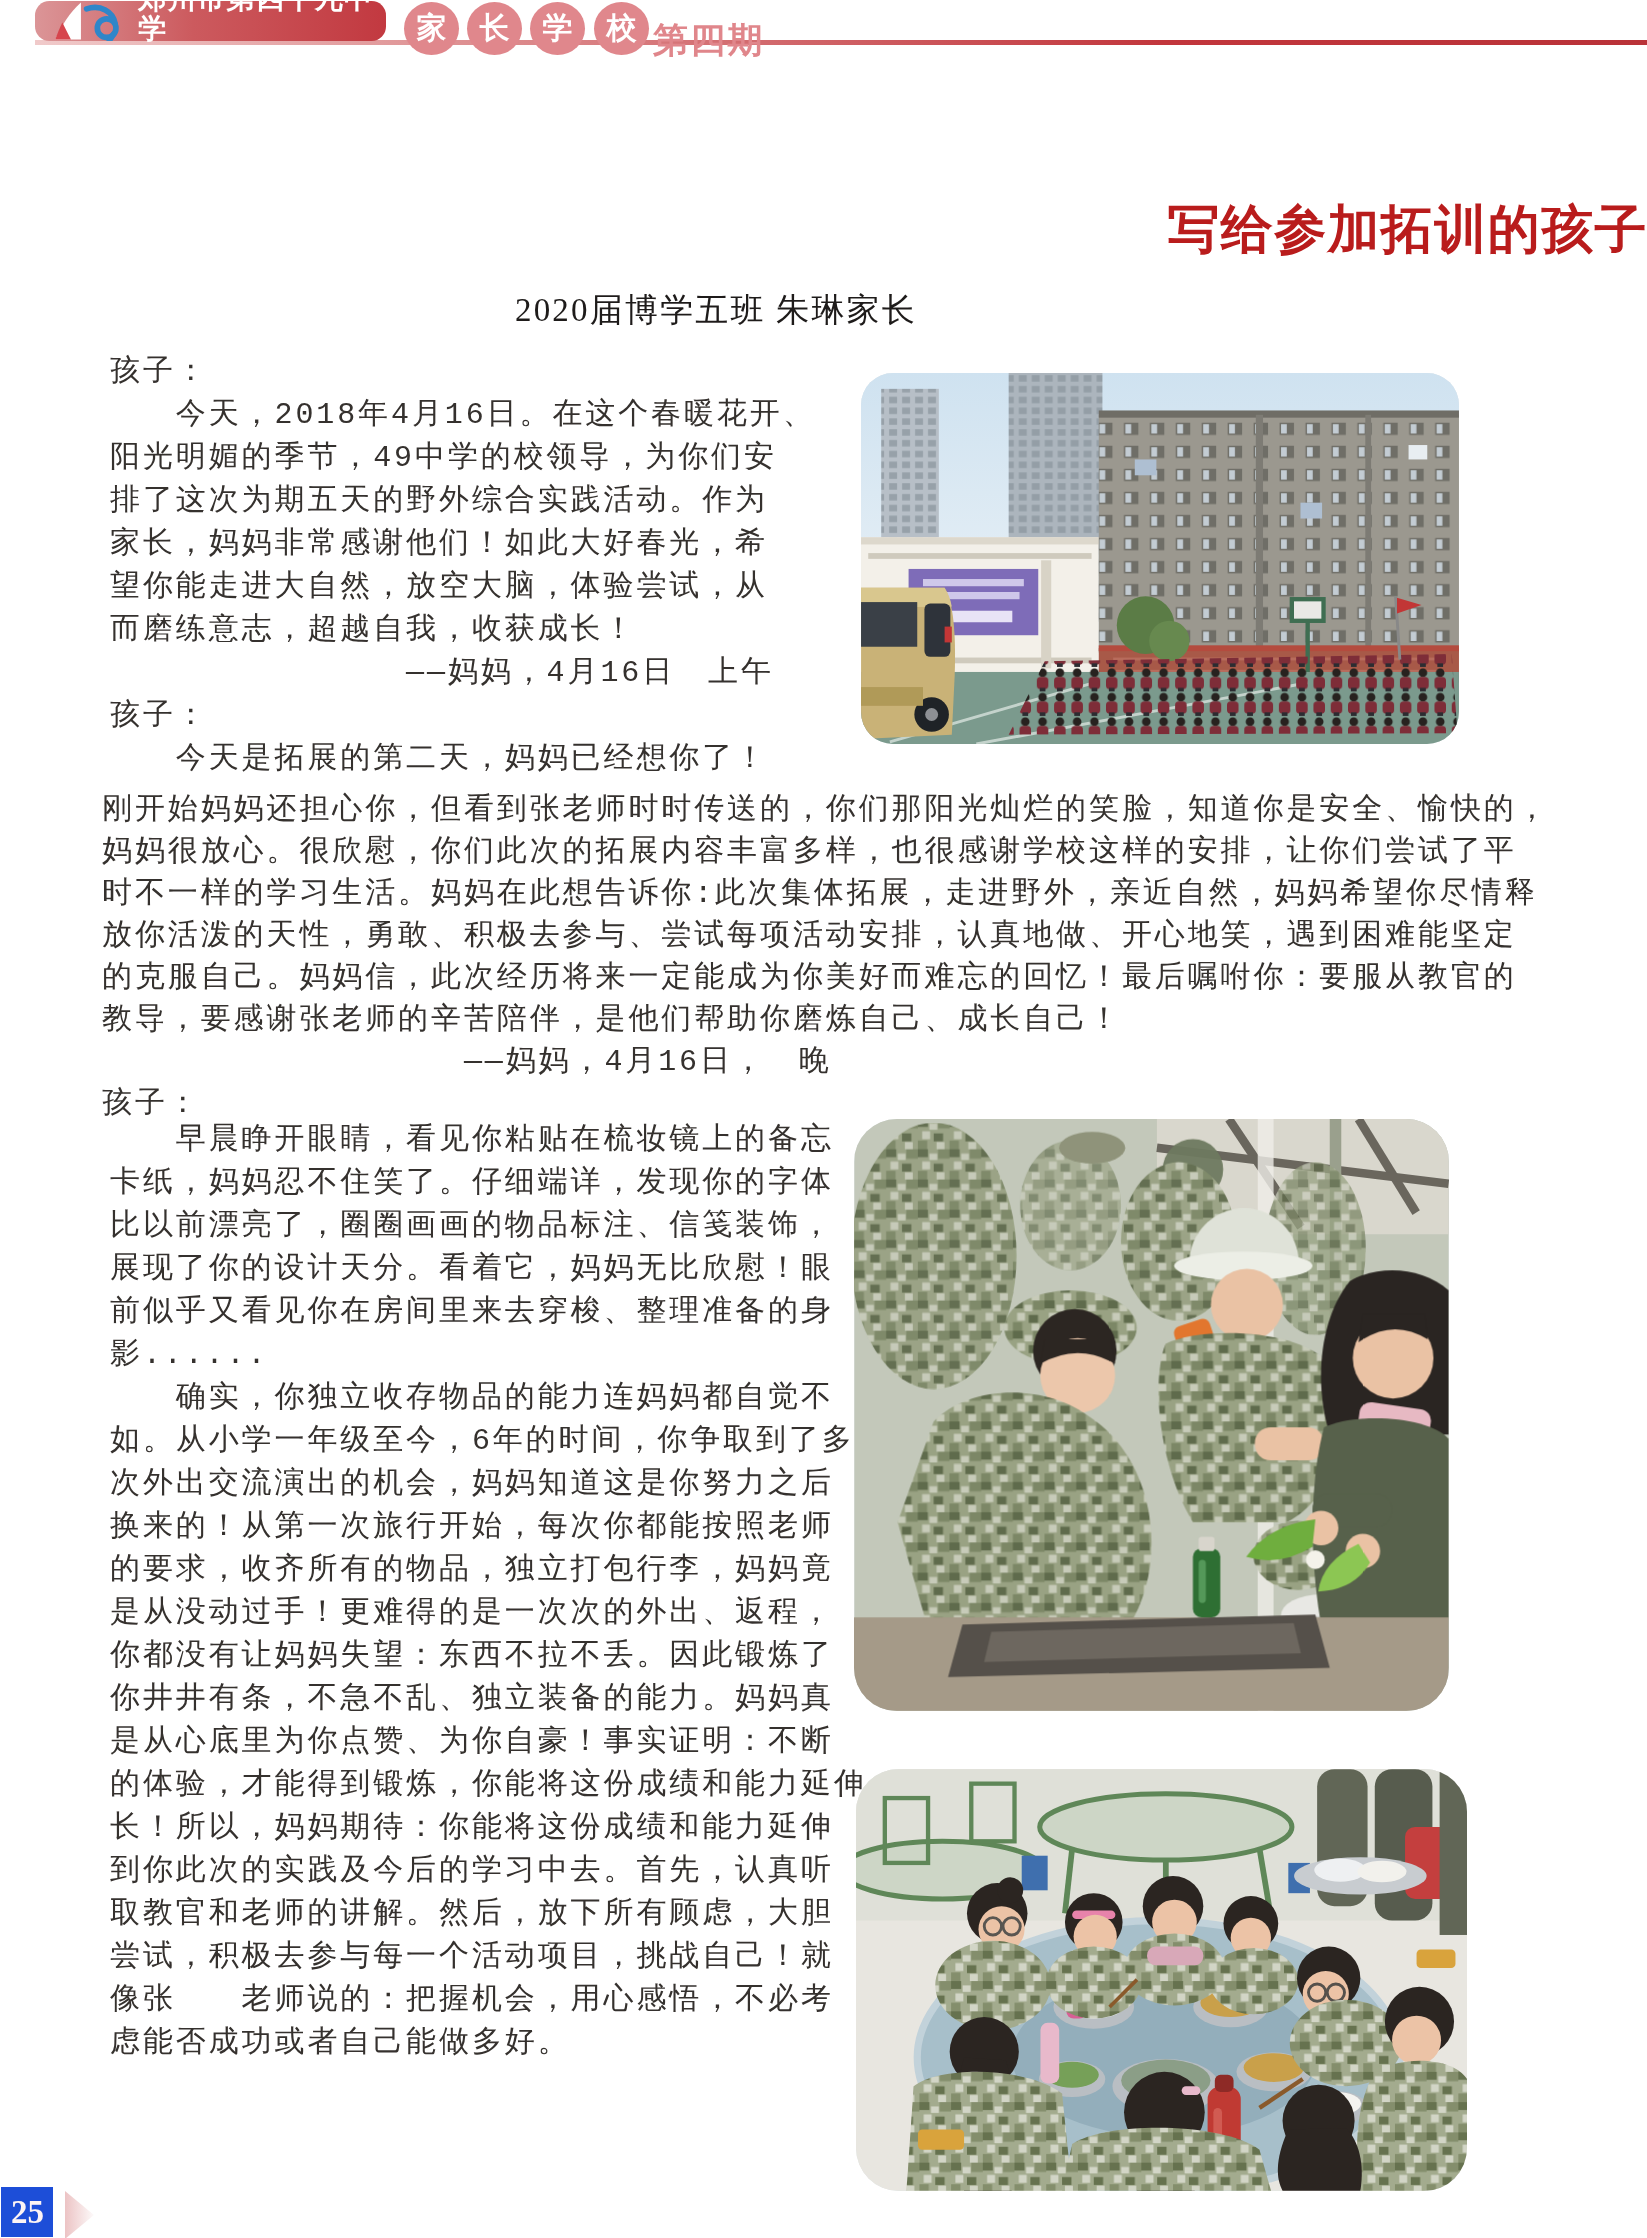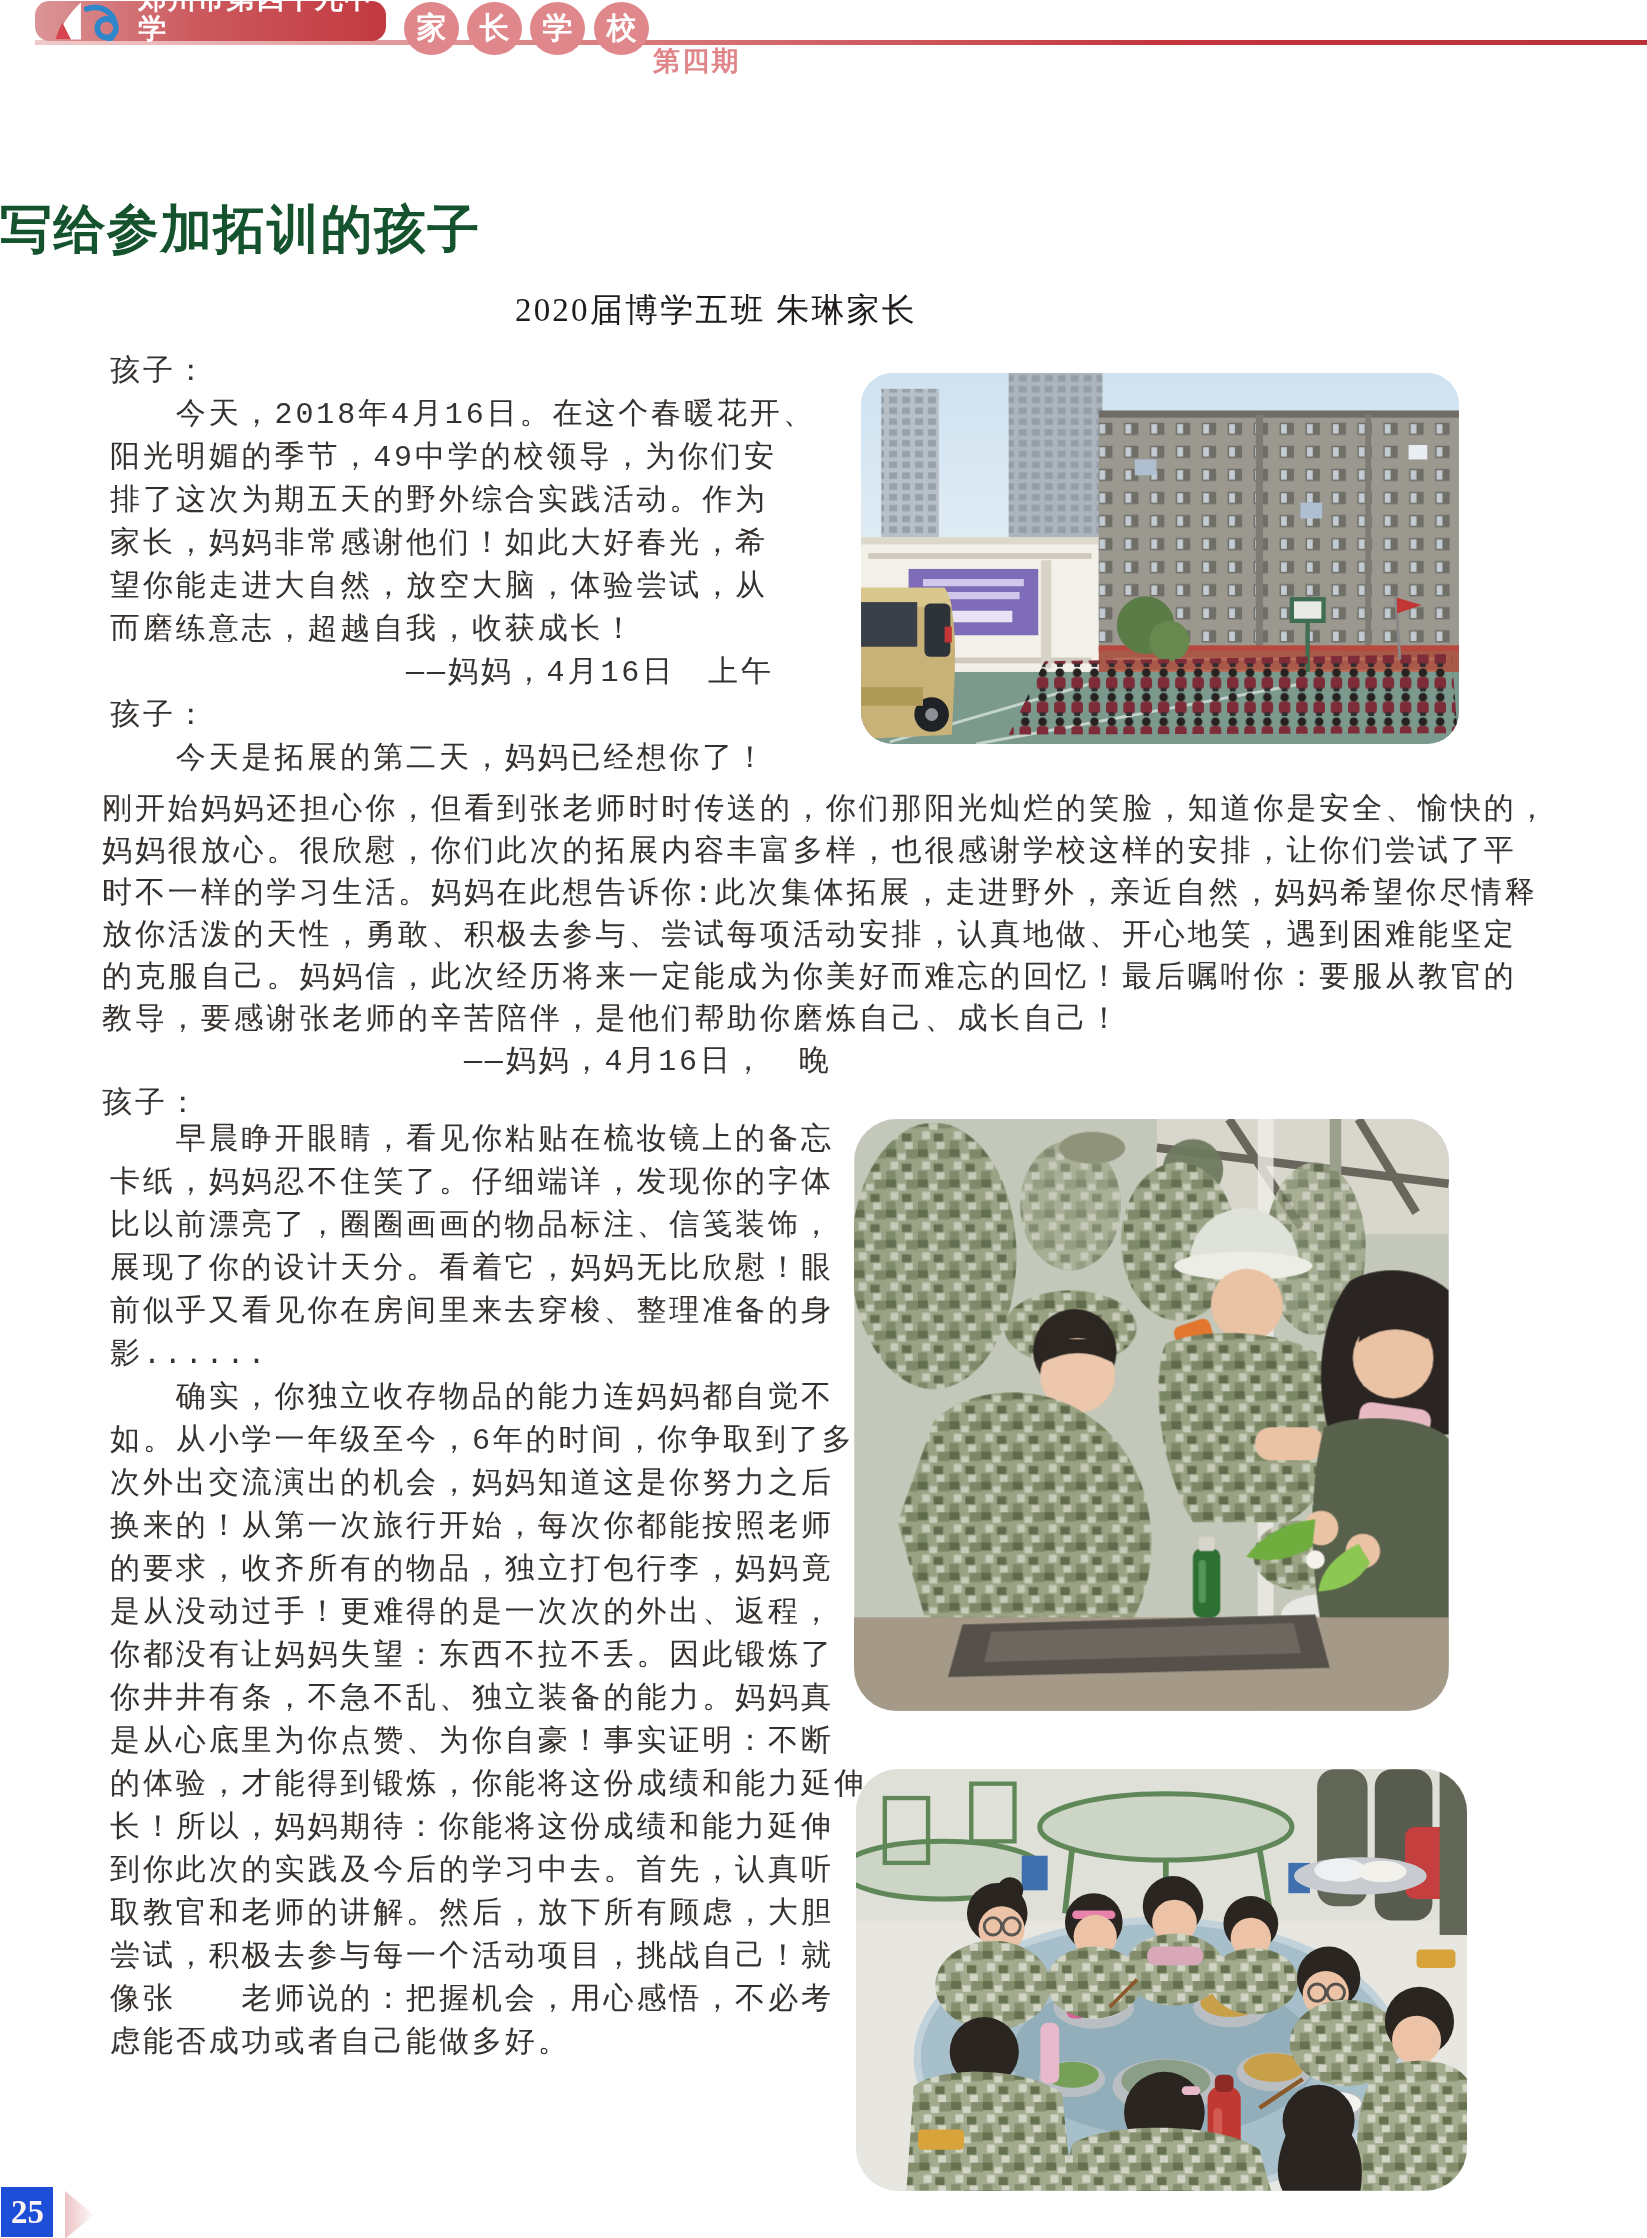--- a/index.html
+++ b/index.html
@@ -13,26 +13,26 @@
     background:linear-gradient(90deg,#db9597 0%,#cc5a5e 45%,#c23940 100%);
     display:flex;align-items:center;}
   .logo{margin-left:10px;flex:0 0 auto;}
   .school-names{margin-left:4.3px;color:#fff;line-height:1.05;}
   .school-cn{font-size:28px;font-weight:bold;letter-spacing:1.4px;font-family:"Liberation Serif",serif;}
   .school-en{font-size:13px;font-family:"Liberation Sans",sans-serif;margin-top:1.4px;letter-spacing:0.4px;}
   .badge{position:absolute;top:2.2px;width:55px;height:53px;border-radius:50%;background:#e0878c;
     color:#ffffff;font-family:"Liberation Sans",sans-serif;font-weight:bold;font-size:30px;
     display:flex;align-items:center;justify-content:center;}
   .badge.b0{left:404px}.badge.b1{left:467px}.badge.b2{left:530px}.badge.b3{left:594px}
-  .issue{position:absolute;left:653px;top:17.3px;font-size:27px;font-weight:bold;color:#e0868b;
-    font-family:"Liberation Sans",sans-serif;letter-spacing:2.2px;margin-top:26px;}
+  .issue{position:absolute;left:653px;top:17.3px;font-size:35px;font-weight:bold;color:#e0868b;
+    font-family:"Liberation Sans",sans-serif;letter-spacing:2.2px;}
 
   
-  .title{position:absolute;left:0;top:160px;width:1648px;text-align:left;
-    font-size:52px;font-weight:bold;color:#14532d;letter-spacing:1.4px;}
+  .title{position:absolute;left:0;top:160px;width:1648px;text-align:right;
+    font-size:52px;font-weight:bold;color:#b91c1c;letter-spacing:1.4px;}
   .byline{position:absolute;left:0;top:288px;width:1432px;text-align:center;
     font-size:33px;color:#1e1b1a;letter-spacing:2.2px;}
 
   .text-line{white-space:pre;font-size:30px;letter-spacing:2.9px;color:#35312e;font-family:Liberation Mono, monospace;}
   .block-a{position:absolute;left:110px;top:351px;width:735px;}
   .block-a .text-line{line-height:43px;}
   .block-b{position:absolute;left:102px;top:781px;width:1449px;margin-top:8px;}
   .block-b .text-line{line-height:42px;}
   .block-c{position:absolute;left:110px;top:1119px;width:735px;}
   .block-c .text-line{line-height:43px;}

